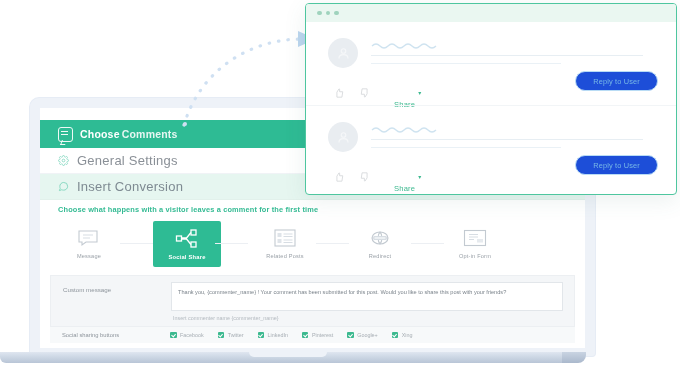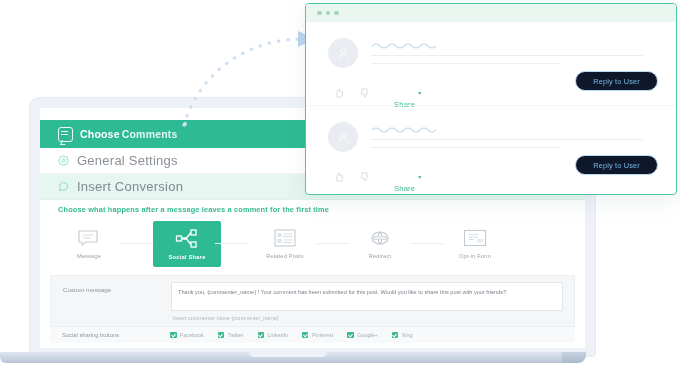--- a/index.html
+++ b/index.html
@@ -64,21 +64,21 @@
   .cmt+.cmt{border-top:1px solid #f2f5f7;}
   .avatar{position:absolute;left:22px;top:16px;width:30px;height:30px;border-radius:50%;background:#e9edf1;display:flex;align-items:center;justify-content:center;}
   .avatar svg{opacity:.55;}
   .scribble{position:absolute;left:65px;top:19px;}
   .line-1{position:absolute;left:65px;top:33px;width:272px;height:1px;background:#e7eef3;}
   .line-2{position:absolute;left:65px;top:41px;width:190px;height:1px;background:#eaf1f6;}
   .cmt-actions{position:absolute;left:28px;top:54px;display:flex;align-items:center;}
   .thumb{opacity:.38;margin-right:16px;}
   .share-lab{font-size:7.6px;color:#3cb98f;margin-left:8px;letter-spacing:.2px;margin-top:24px;}
   .share-car{font-size:6px;color:#3cb98f;margin-left:3px;}
-  .reply-btn{position:absolute;right:18px;top:49px;padding:4.5px 17px;border:1px solid #b9dcf5;border-radius:11px;font-size:7.4px;color:#77b8e6;background:#0f172a;letter-spacing:.15px;}
+  .reply-btn{position:absolute;right:18px;top:49px;padding:4.5px 17px;border:1px solid #b9dcf5;border-radius:11px;font-size:7.4px;color:#77b8e6;background:#1d4ed8;letter-spacing:.15px;}
 
   
   .arrow-wrap{position:absolute;left:170px;top:25px;width:150px;height:105px;pointer-events:none;}
   .arrow-dot{position:absolute;left:183px;top:122px;width:4px;height:4px;border-radius:50%;background:#cfe0f2;}
 </style>
 </head>
 <body>
 
 <div id="stage">
 
@@ -103,21 +103,21 @@
       <span class="menu-label">General Settings</span>
     </div>
 
     <div class="menu-row r2">
       <svg class="menu-ico" viewBox="0 0 24 24" fill="none" stroke="currentColor" stroke-width="2">
           <path d="M21 11.5a8.4 8.4 0 0 1-9 8.4 8.5 8.5 0 0 1-3.8-.9L3 21l1.9-5a8.4 8.4 0 0 1-.9-3.8 8.4 8.4 0 0 1 8.4-9 8.4 8.4 0 0 1 8.6 8.3z"></path>
         </svg>
       <span class="menu-label">Insert Conversion</span>
     </div>
 
-    <div class="instruction">Choose what happens after a message leaves a comment for the first time</div>
+    <div class="instruction">Choose what happens with a visitor leaves a comment for the first time</div>
 
     <div class="tiles">
 
       <div class="tile">
         <span class="tile-ico">
           <svg width="24" height="18" viewBox="0 0 24 18" fill="none" stroke="#c3cad1" stroke-width="1.1">
               <path d="M2 2h18v11H9l-4 3v-3H2z"></path>
               <path d="M6 6h10M6 9h7" stroke="#d7dde3"></path>
             </svg>
         </span>

